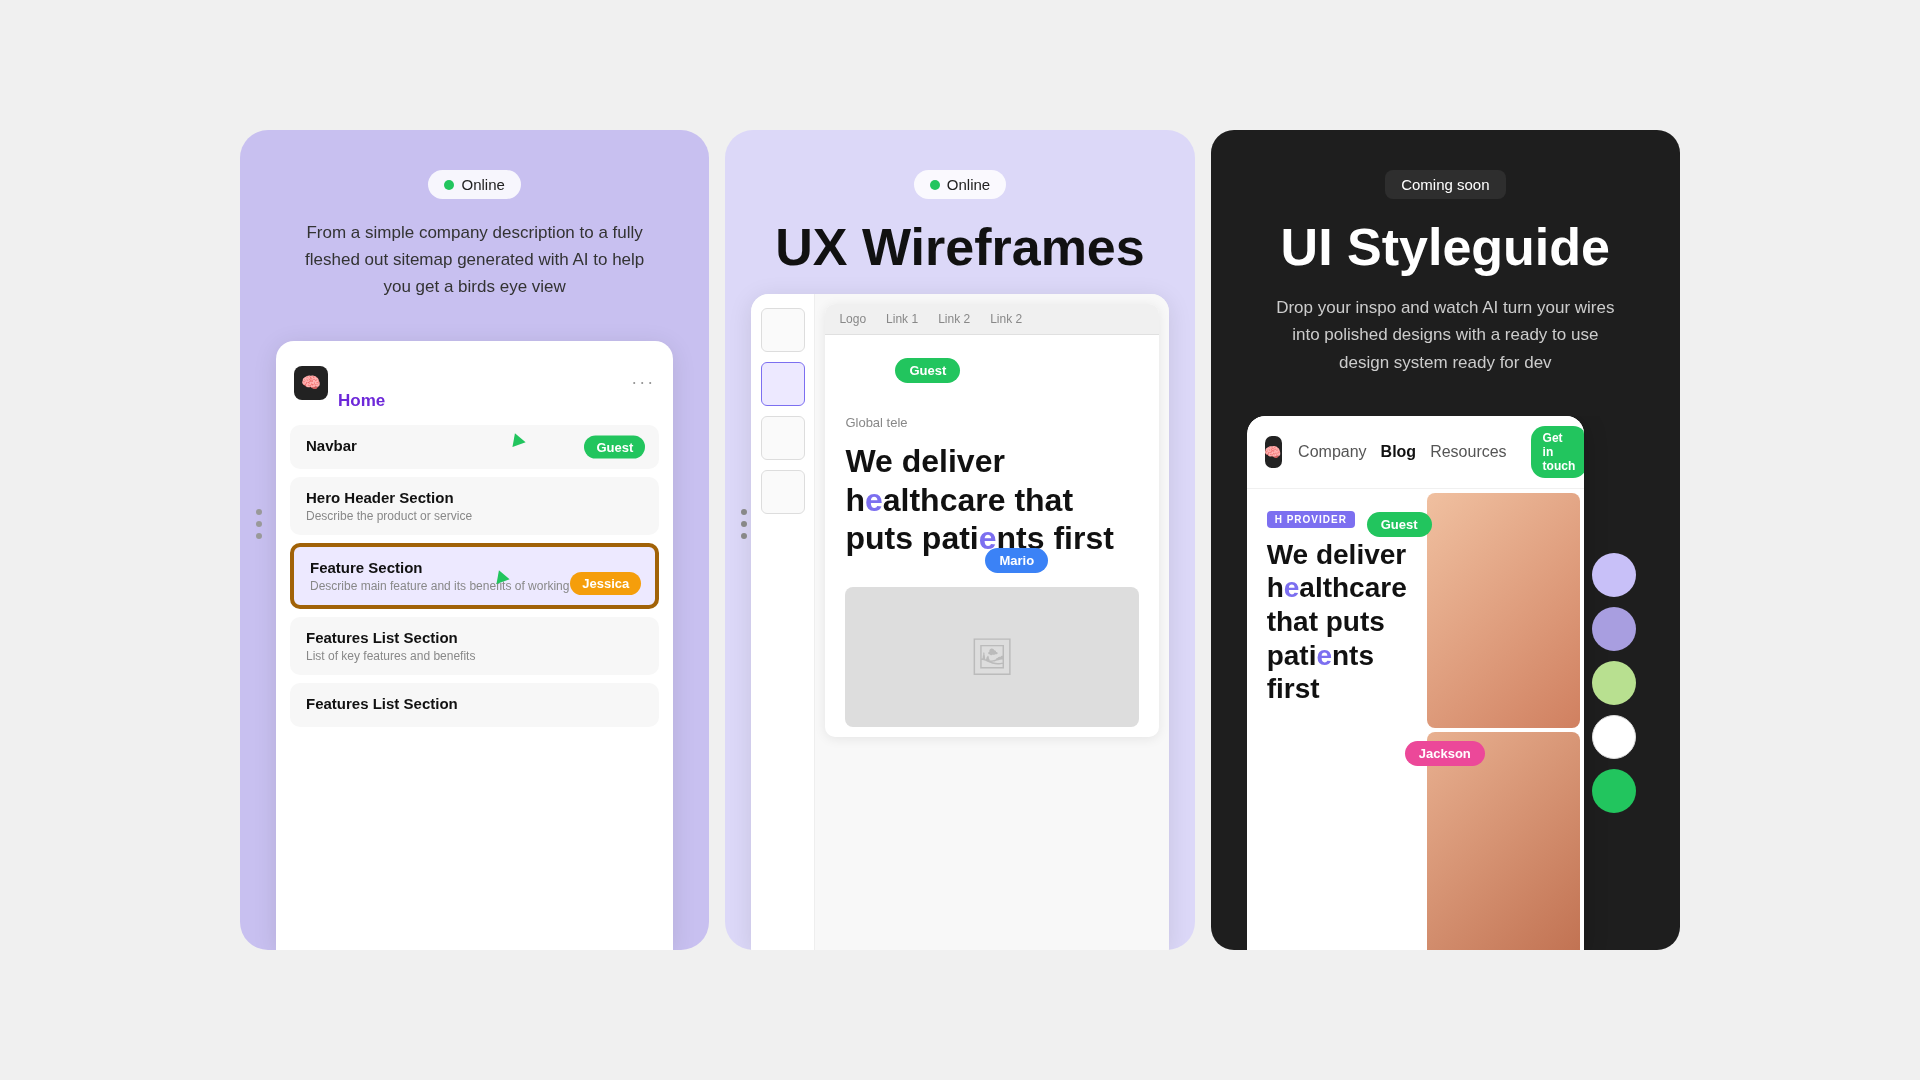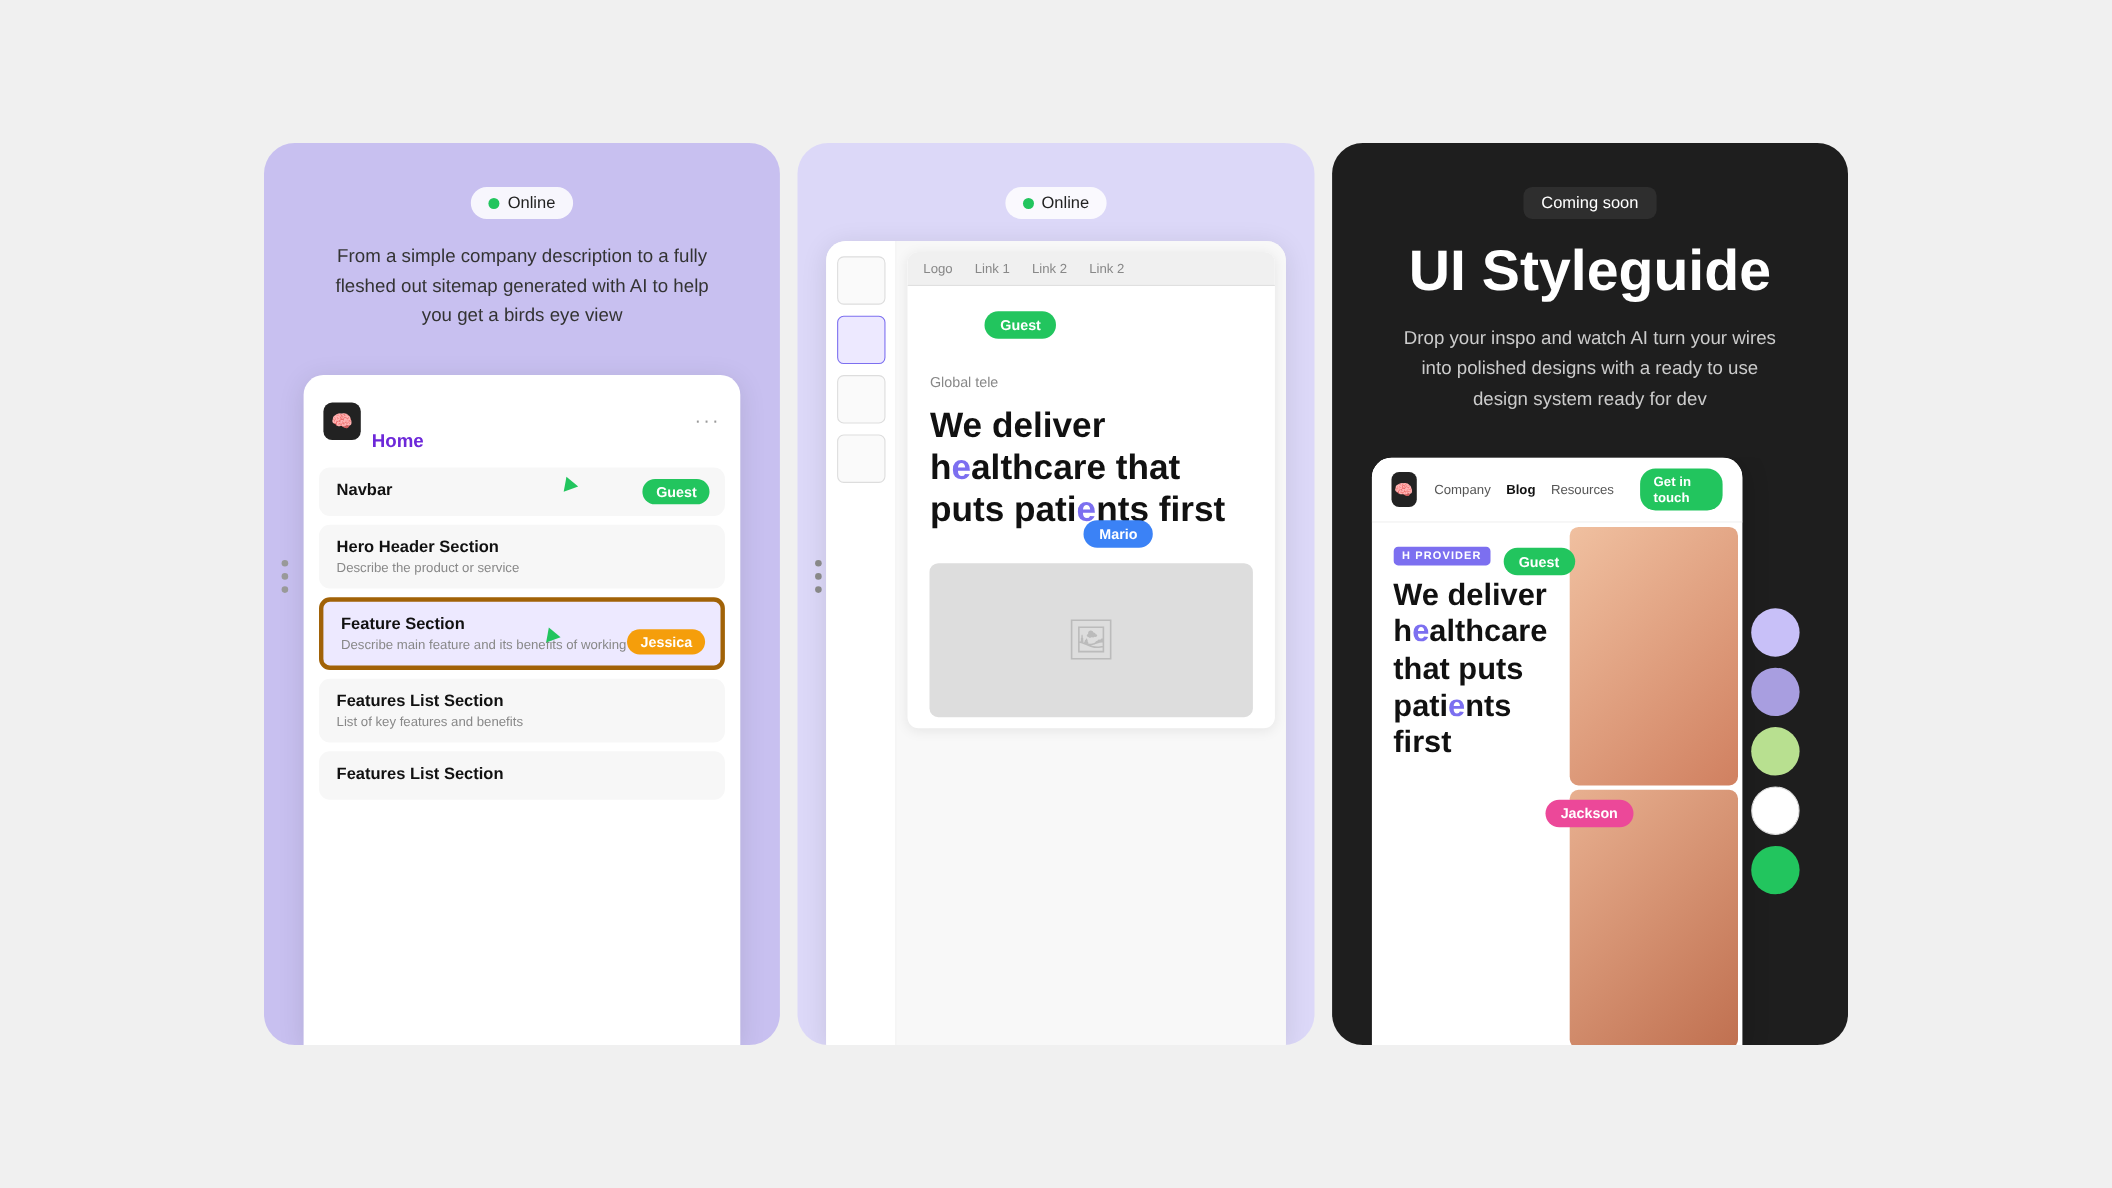--- a/index.html
+++ b/index.html
@@ -45,20 +45,21 @@
 
     
     .card-wireframes {
       background: #dcd8f8;
     }
 
     
     .card-styleguide {
       background: #1e1e1e;
       color: #fff;
+      border-radius: 23px;
     }
 
     .status-badge {
       display: inline-flex;
       align-items: center;
       gap: 7px;
       background: rgba(255,255,255,0.85);
       border-radius: 20px;
       padding: 6px 16px;
       font-size: 15px;
@@ -334,21 +335,21 @@
       align-items: center;
       justify-content: center;
       color: #fff;
       font-size: 14px;
     }
 
     .nav-links {
       display: flex;
       gap: 14px;
       color: #555;
-      font-size: 12px;
+      font-size: 16px;
       margin-left: auto;
     }
 
     .nav-links .active {
       color: #111;
       font-weight: 600;
     }
 
     .nav-cta {
       background: #22c55e;
@@ -478,20 +479,21 @@
       <div style="width:6px;height:6px;background:#999;border-radius:50%;"></div>
       <div style="width:6px;height:6px;background:#999;border-radius:50%;"></div>
     </div>
   </div>
 
   <div class="card card-wireframes">
     <div class="status-badge">
       <span class="status-dot"></span>
       <span>Online</span>
     </div>
+    <h1 class="card-title">UX Wireframes</h1>
 
     <div class="wireframe-ui">
 
       <div class="wireframe-sidebar">
         <div class="wireframe-sidebar-item"></div>
         <div class="wireframe-sidebar-item active"></div>
         <div class="wireframe-sidebar-item"></div>
         <div class="wireframe-sidebar-item"></div>
       </div>
 

